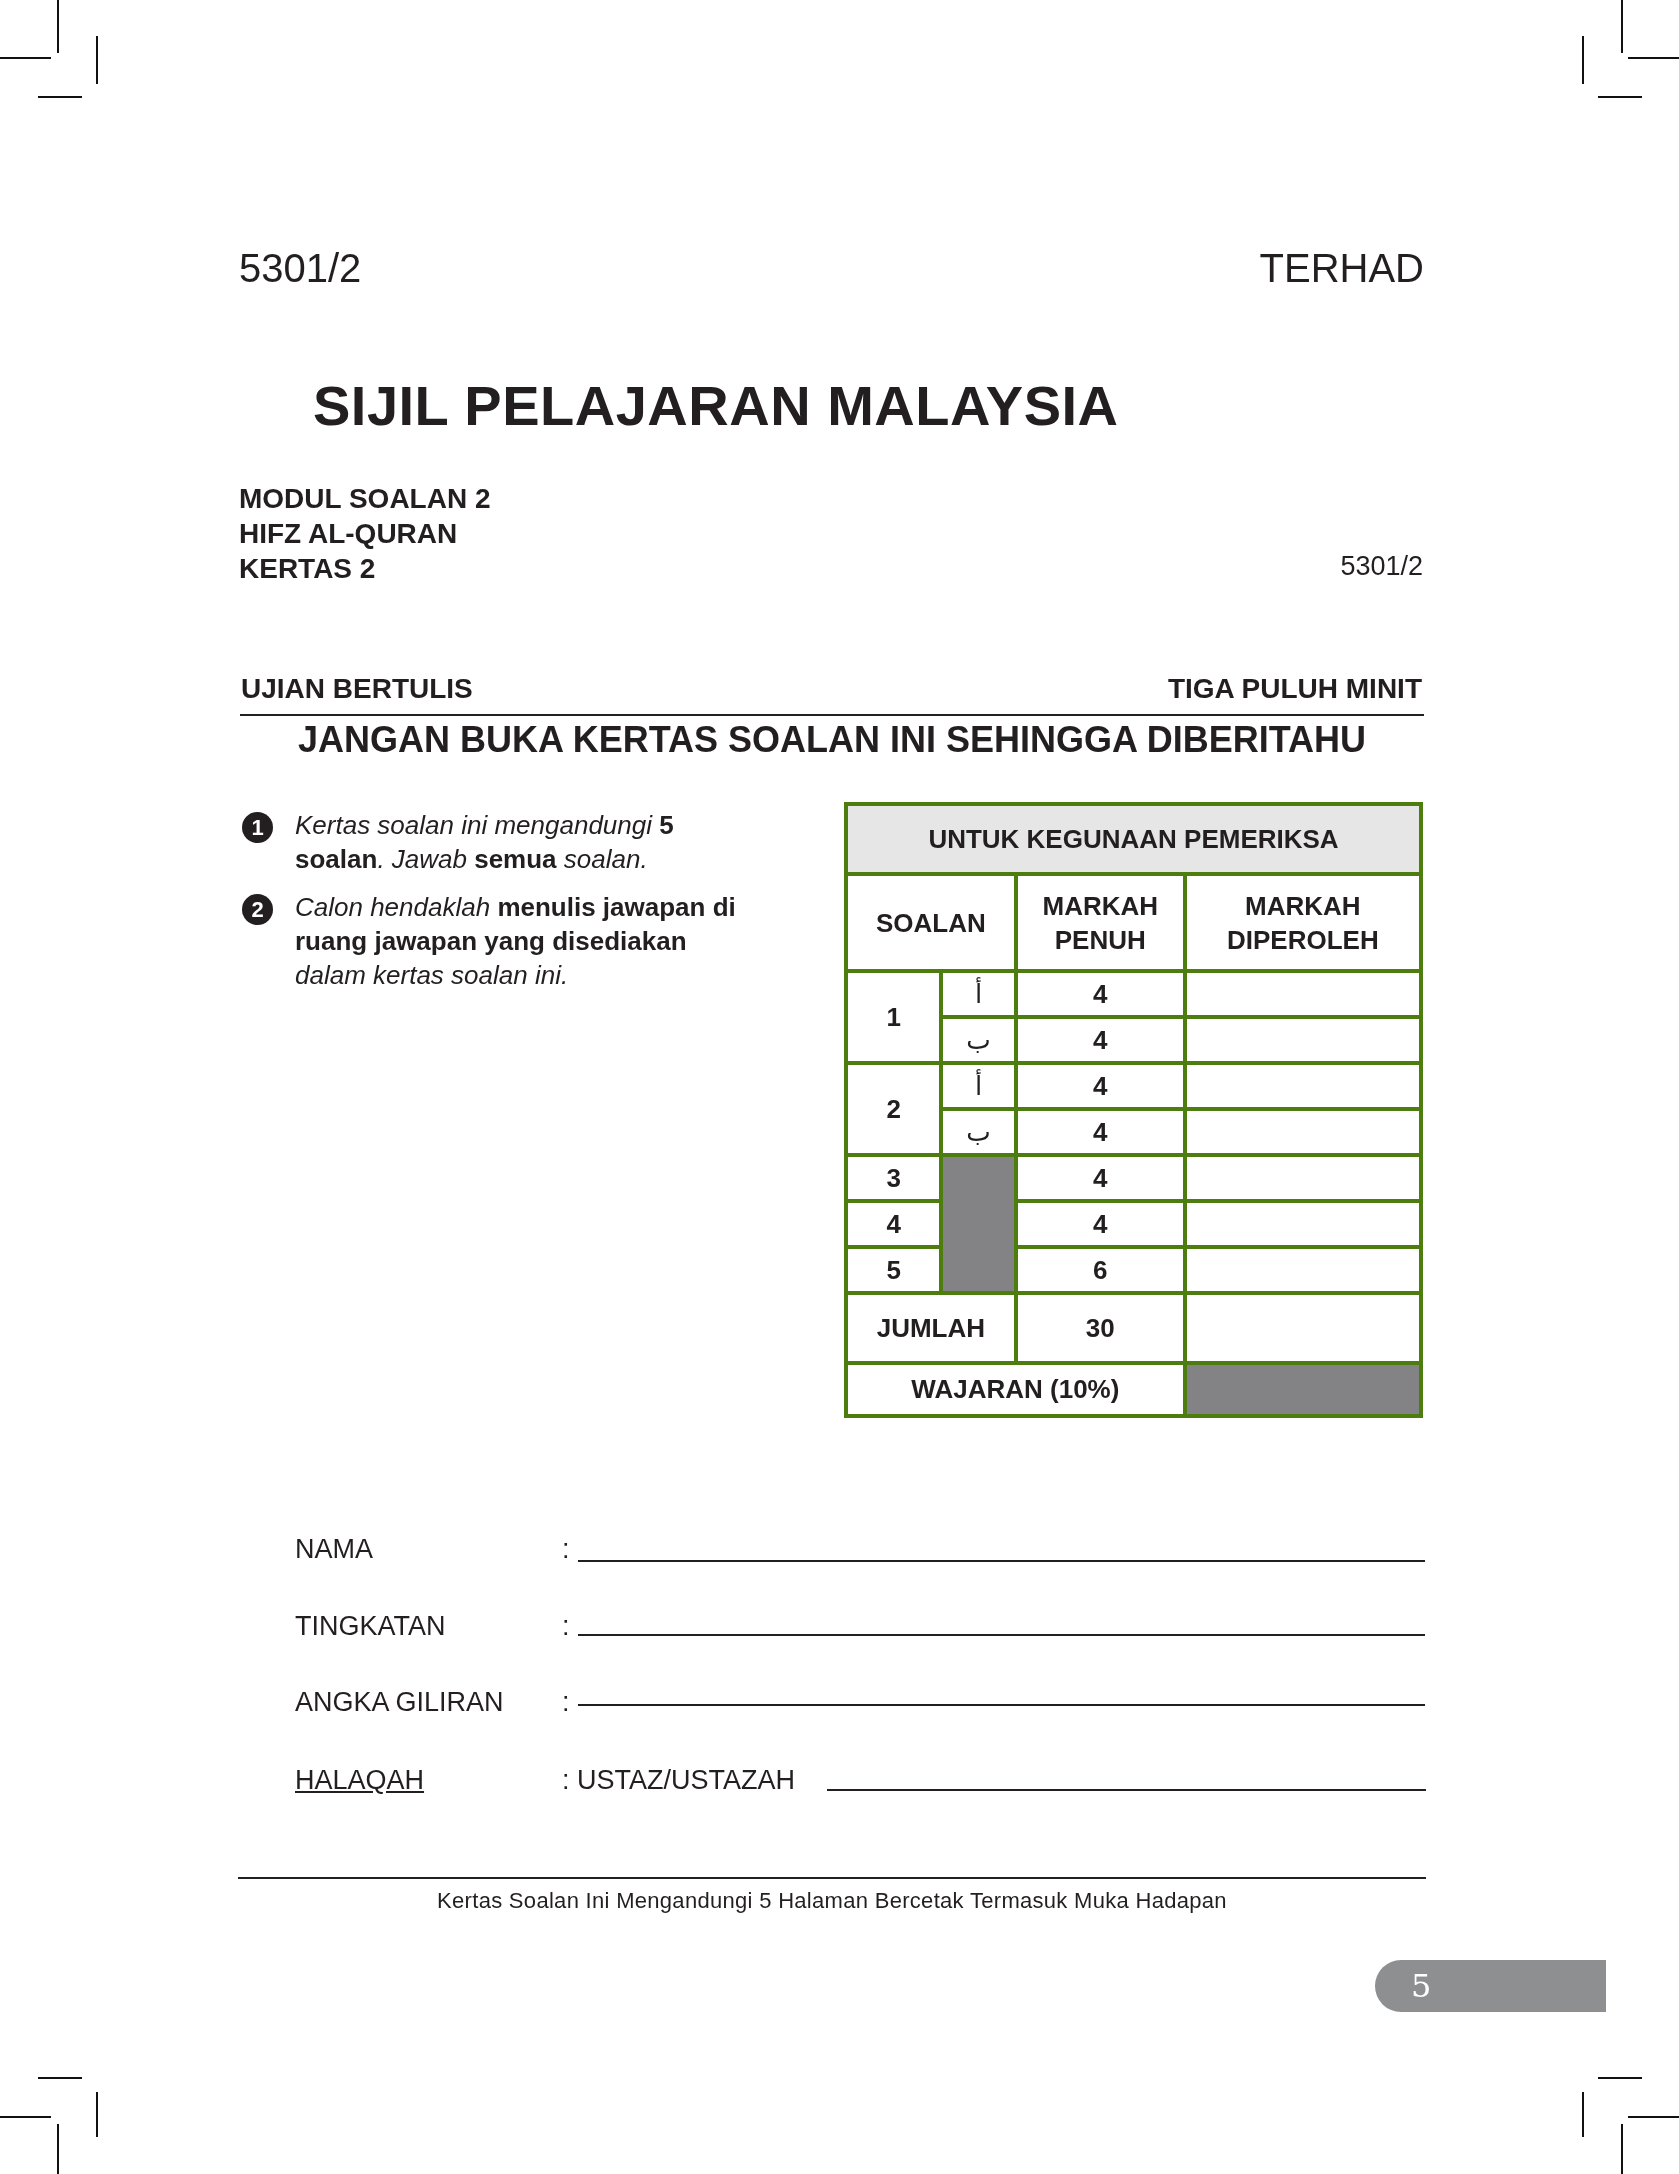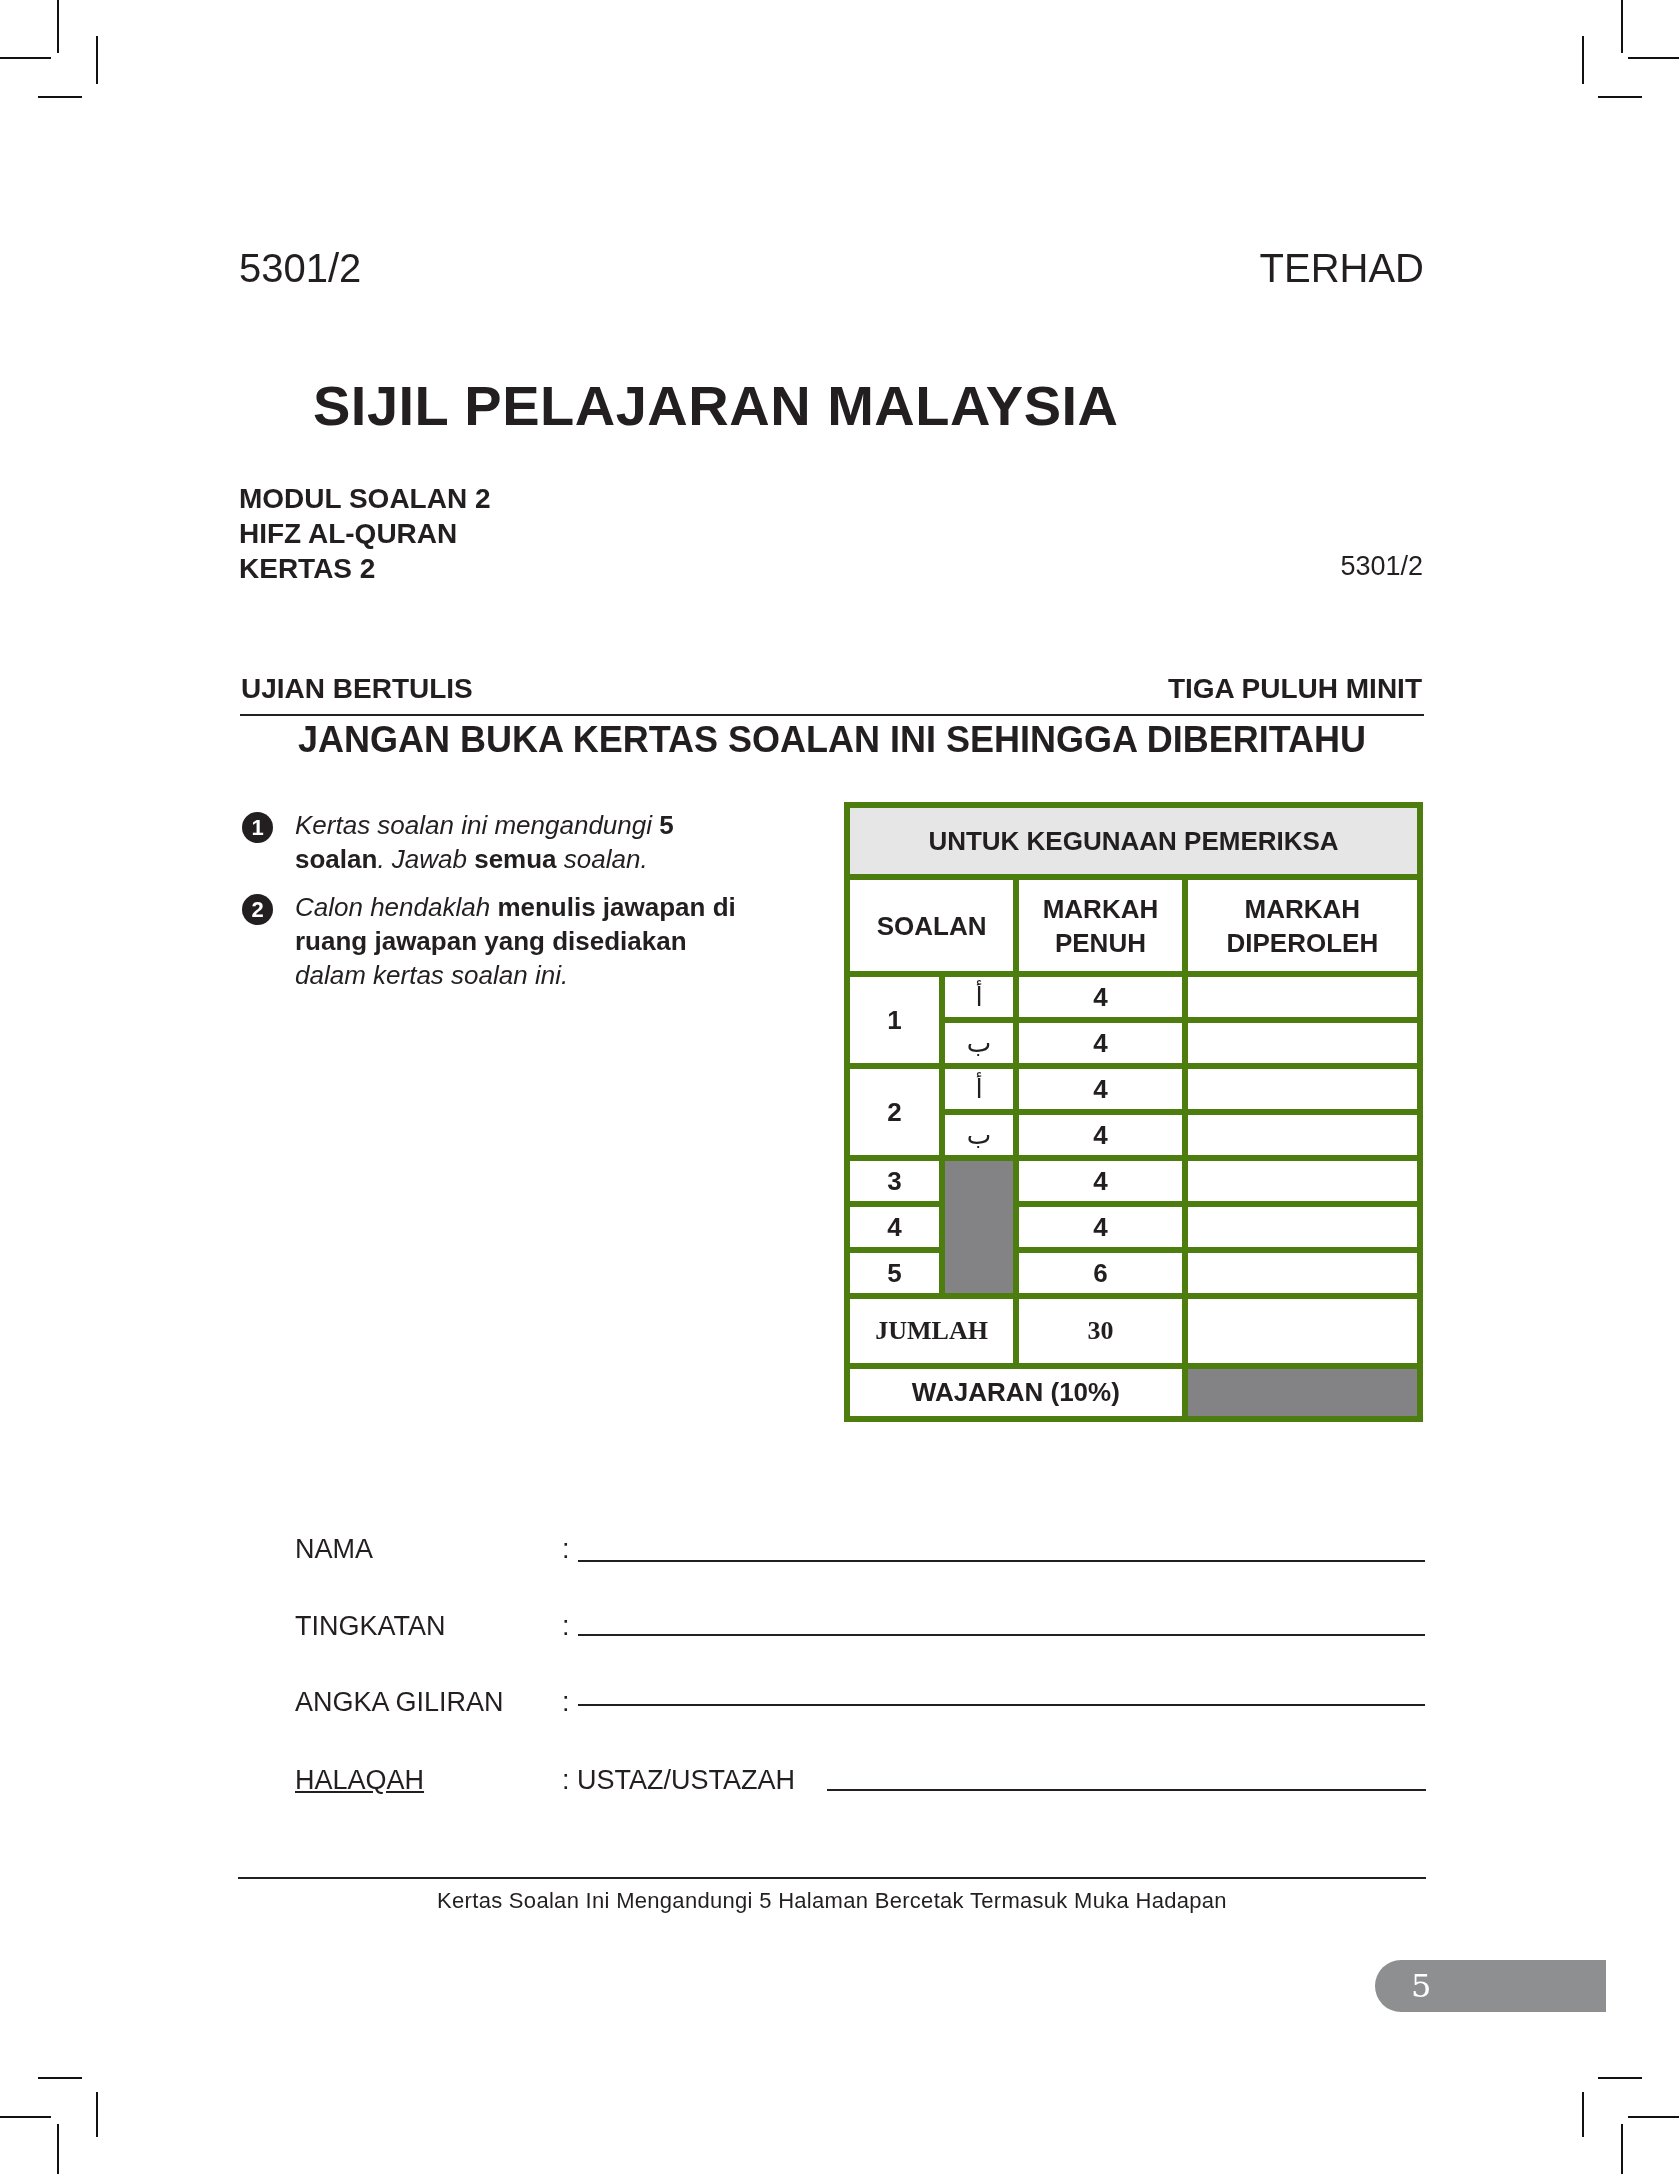--- a/index.html
+++ b/index.html
@@ -20,25 +20,25 @@
 
   .instr { left:240px; top:808px; width:515px; font-size:26px; line-height:34px; }
   .instr-item { position:relative; padding-left:55px; margin-bottom:14px; }
   .num-circle { position:absolute; left:2px; top:4px; width:31px; height:31px; border-radius:50%;
                 background:#231f20; color:#fff; font-weight:bold; font-size:22px; line-height:31px; text-align:center; }
   .it { font-style:italic; font-weight:normal; }
   .bd { font-weight:bold; font-style:normal; }
 
   table.exam { position:absolute; left:844px; top:802px; width:579px; border-collapse:collapse;
                font-family:"Liberation Sans", sans-serif; font-weight:bold; font-size:26px; color:#231f20; }
-  table.exam td { border:6px solid #4d7c0f; text-align:center; padding:0; }
+  table.exam td { border:4px solid #4d7c0f; text-align:center; padding:0; }
   .th-main { background:#e6e6e6; height:66px; }
   .th-col { height:97px; line-height:34px; }
   .r-sub { height:46px; }
-  .r-jum { height:70px;font-family:Liberation Serif, serif; }
+  .r-jum { height:70px; }
   .r-waj { height:53px; }
   .shade { background:#838285; }
   .arabic { font-family:"DejaVu Sans", sans-serif; font-weight:normal; font-size:26px; }
 
   .form-label { left:295px; font-size:27px; line-height:32px; }
   .form-colon { left:562px; font-size:27px; line-height:32px; }
   .form-line { height:2px; background:#231f20; }
   .footer-rule { left:238px; top:1877px; width:1188px; height:2px; background:#231f20; }
   .footer-text { left:238px; width:1188px; top:1887px; text-align:center; font-size:22px; line-height:28px; letter-spacing:0.3px; }
   .page-tab { left:1375px; top:1960px; width:231px; height:52px; background:#8e8f91;

